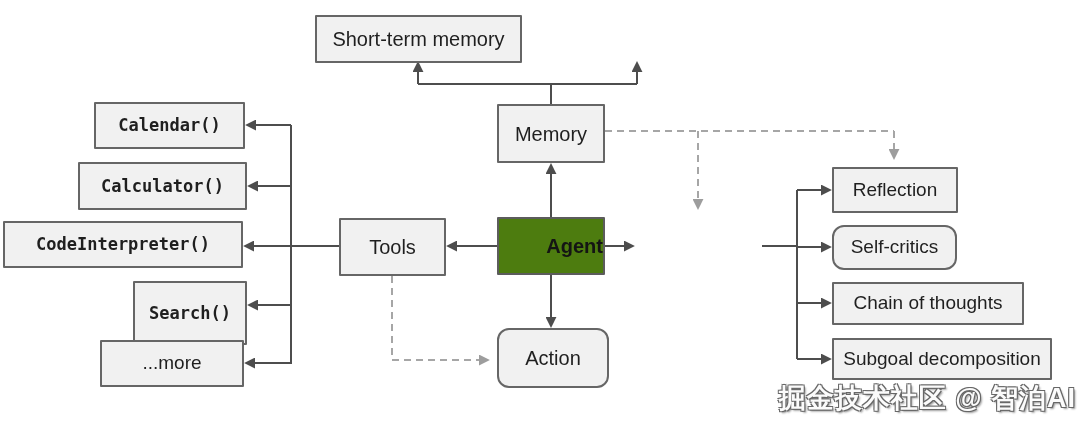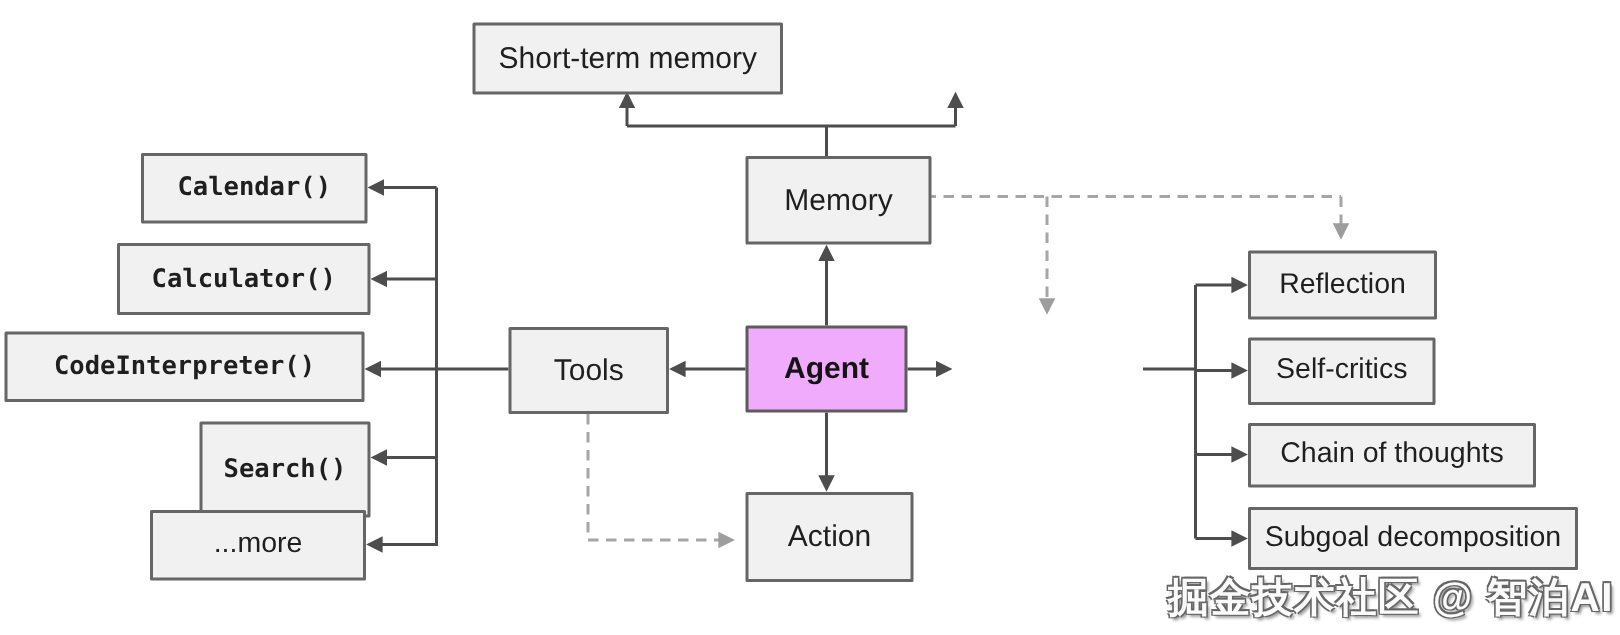--- a/index.html
+++ b/index.html
@@ -23,24 +23,25 @@
     line-height:1.1;
     white-space:nowrap;
   }
   .node.lg{font-size:20px;}
   .node.mono{
     font-family:"DejaVu Sans Mono","Liberation Mono",monospace;
     font-weight:bold;
     font-size:17px;
   }
   .node.agent{
-    background:#f0abfc;
+    background:#4d7c0f;
     border-color:#5c5c5c;
     font-weight:bold;
     color:#141414;
+    justify-content:flex-end;
   }
   .watermark{
     position:absolute;
     right:4px;bottom:7px;
     font-size:27px;
     font-weight:bold;
     letter-spacing:1px;
     color:#fbfbfb;
     text-shadow:
       -1px -1px 0 #5f5f5f, 1px -1px 0 #5f5f5f,
@@ -90,30 +91,30 @@
       <path d="M698,131 L698,200" marker-end="url(#arrGray)"></path>
       <path d="M894,131 L894,150" marker-end="url(#arrGray)"></path>
       <path d="M392,276 L392,360 L480,360" marker-end="url(#arrGray)"></path>
     </g>
   </svg>
 
   <div class="node lg" style="left:315px;top:15px;width:207px;height:48px;">
     <span>Short-term memory</span>
   </div>
 
-  <div class="node lg" style="left:497px;top:104px;width:124px;height:59px;">
+  <div class="node lg" style="left:497px;top:104px;width:108px;height:59px;">
     <span>Memory</span>
   </div>
   <div class="node lg" style="left:339px;top:218px;width:107px;height:58px;">
     <span>Tools</span>
   </div>
   <div class="node lg agent" style="left:497px;top:217px;width:108px;height:58px;">
     <span>Agent</span>
   </div>
-  <div class="node lg" style="left:497px;top:328px;width:112px;height:60px;">
+  <div class="node lg" style="left:497px;top:328px;width:112px;height:60px;border-radius:12px;">
     <span>Action</span>
   </div>
 
   <div class="node mono" style="left:94px;top:102px;width:151px;height:47px;">
     <span>Calendar()</span>
   </div>
   <div class="node mono" style="left:78px;top:162px;width:169px;height:48px;">
     <span>Calculator()</span>
   </div>
   <div class="node mono" style="left:3px;top:221px;width:240px;height:47px;">
@@ -122,21 +123,21 @@
   <div class="node mono" style="left:133px;top:281px;width:114px;height:64px;">
     <span>Search()</span>
   </div>
   <div class="node" style="left:100px;top:340px;width:144px;height:47px;">
     <span>...more</span>
   </div>
 
   <div class="node" style="left:832px;top:167px;width:126px;height:46px;">
     <span>Reflection</span>
   </div>
-  <div class="node" style="left:832px;top:225px;width:125px;height:45px;">
+  <div class="node" style="left:832px;top:225px;width:125px;height:45px;border-radius:12px;">
     <span>Self-critics</span>
   </div>
   <div class="node" style="left:832px;top:282px;width:192px;height:43px;">
     <span>Chain of thoughts</span>
   </div>
   <div class="node" style="left:832px;top:338px;width:220px;height:42px;">
     <span>Subgoal decomposition</span>
   </div>
 
   <div class="watermark">掘金技术社区 @ 智泊AI</div>

